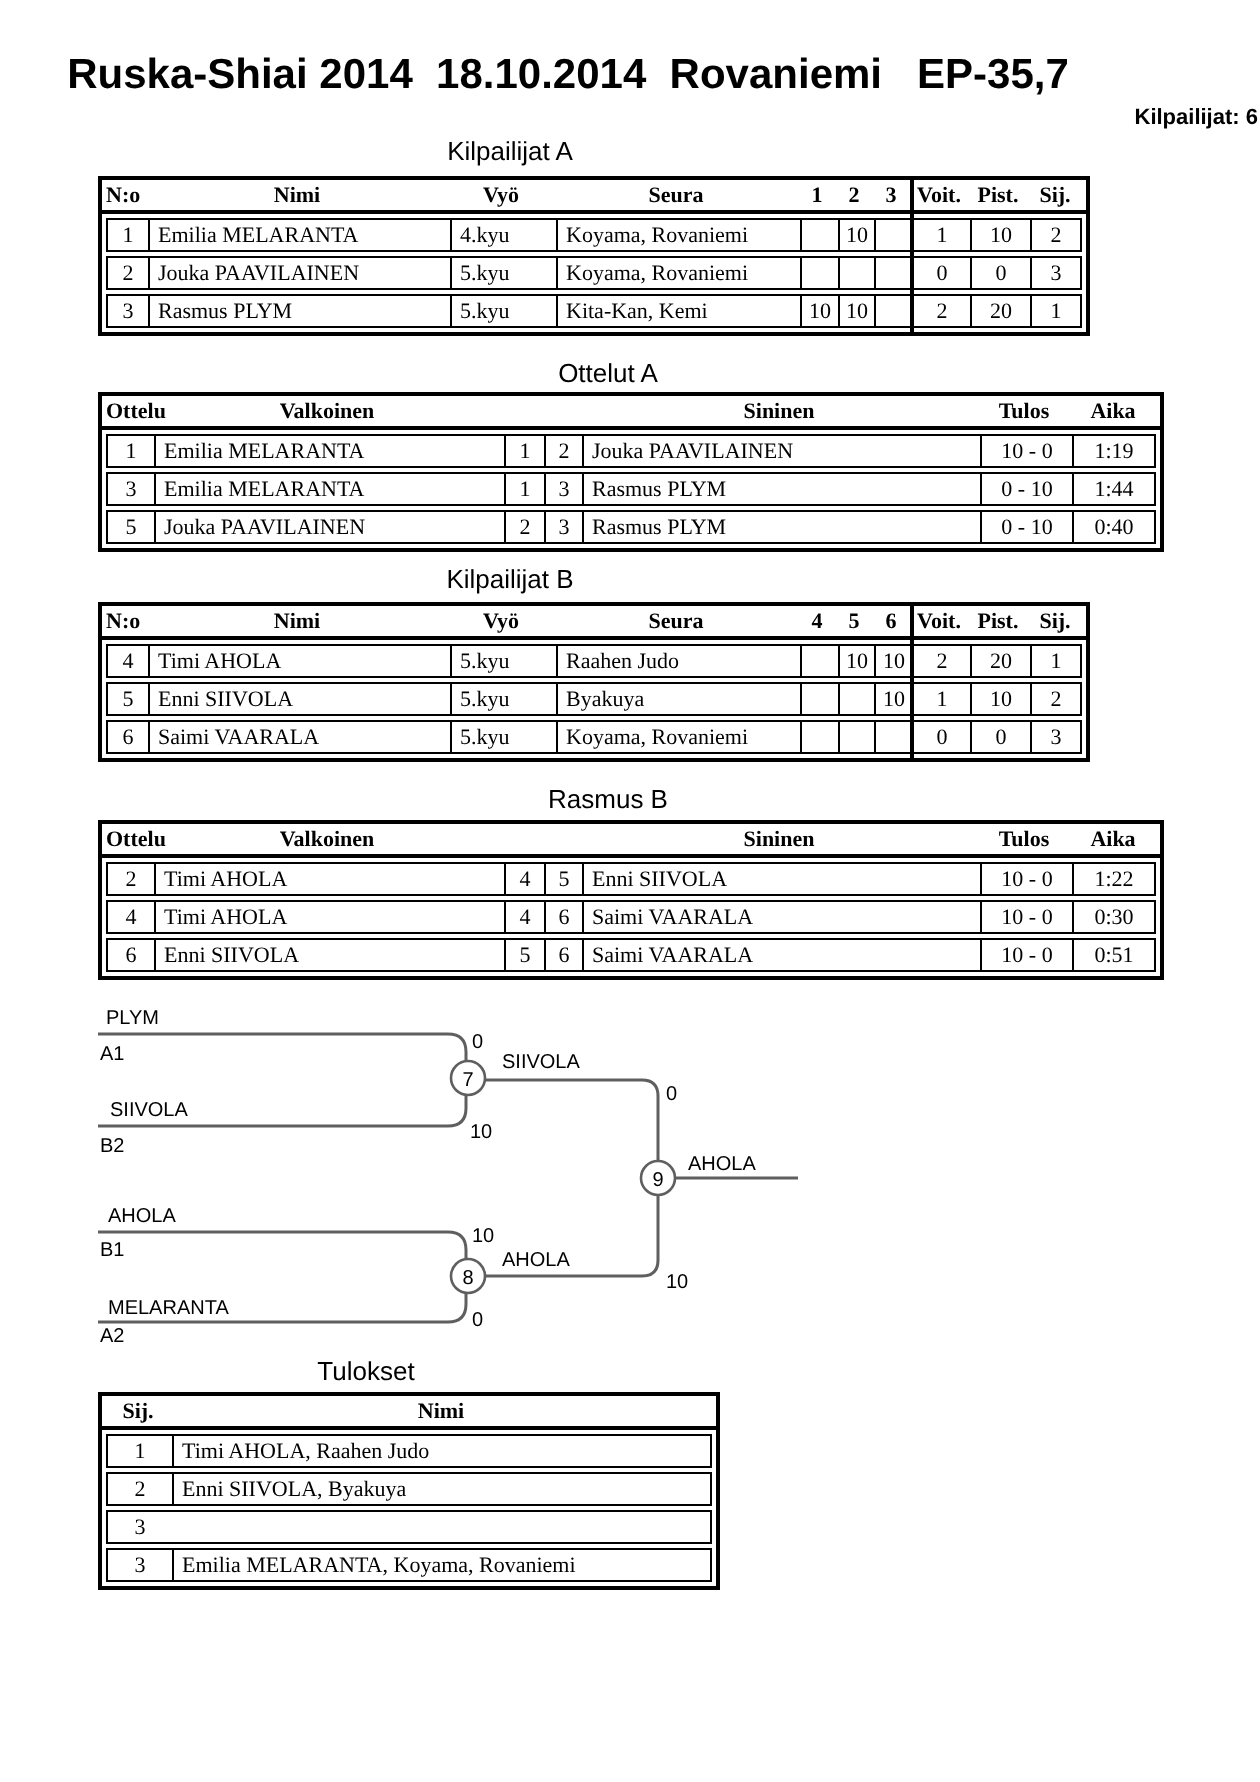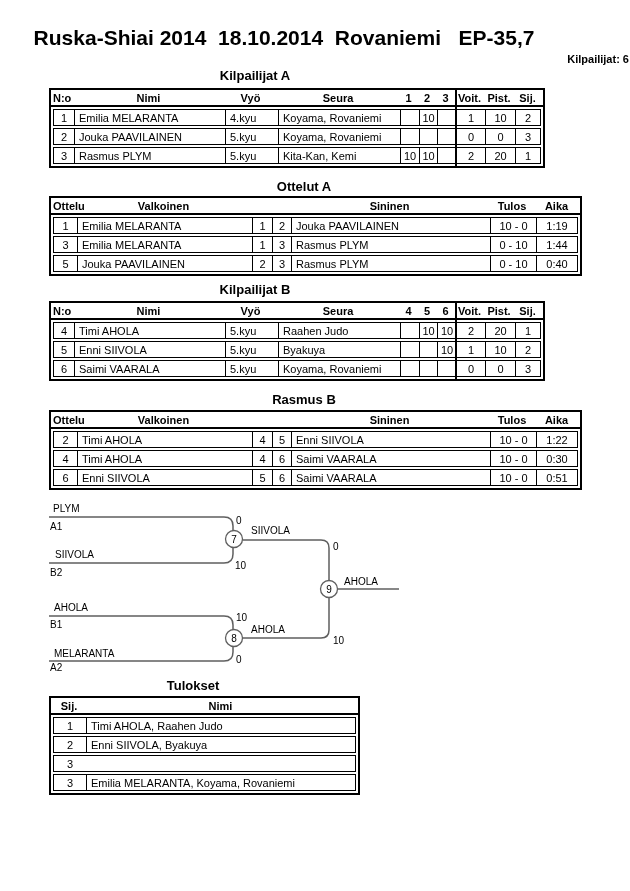--- a/index.html
+++ b/index.html
@@ -9,24 +9,24 @@
   }
   .title {
     position:absolute; left:0; top:26px; width:530px; text-align:center;
     font-size:21px; font-weight:bold; white-space:pre; letter-spacing:0;
   }
   .count {
     position:absolute; left:410px; top:53px; width:200px; text-align:right;
     font-size:11px; font-weight:bold;
   }
   .sec {
-    position:absolute; text-align:center; font-size:13px; font-weight:bold;
+    position:absolute; text-align:center; font-size:13px; font-weight:normal;
   }
   
-  .jt { position:absolute; border:2px solid #000; background:#fff; box-sizing:border-box; }
+  .jt { position:absolute; border:2px solid #000; background:#fff; box-sizing:border-box;font-family:Liberation Serif, serif; }
   .jt .hd {
     display:grid; height:15px; border-bottom:2px solid #000; padding:0 2px;
     align-items:center;
   }
   .jt .bd { padding:1px 2px 2px 2px; }
   .jt .row {
     display:grid; height:17px; border:1px solid #000; box-sizing:border-box;
     align-items:stretch; margin-top:2px; background:#fff;
   }
   .jt .row:first-child { margin-top:1px; }
@@ -280,21 +280,21 @@
     <text x="217" y="621">10</text>
     <text x="35" y="657">MELARANTA</text>
     <text x="31" y="671">A2</text>
     <text x="217" y="663">0</text>
     <text x="232" y="633">AHOLA</text>
     <text x="314" y="644">10</text>
 
     <text x="325" y="585">AHOLA</text>
   </svg>
 
-  <div class="sec" style="left:32px;top:678px;width:284px">Tulokset</div>
+  <div class="sec" style="left:22px;top:678px;width:284px">Tulokset</div>
   <div class="jt" style="left:30px;top:696px;width:311px">
     <div class="hd res-g">
       <div class="h">Sij.</div>
       <div class="h">Nimi</div>
     </div>
     <div class="bd">
       <div class="row res-g">
         <div class="c">1</div>
         <div class="c l">Timi AHOLA, Raahen Judo</div>
       </div>

